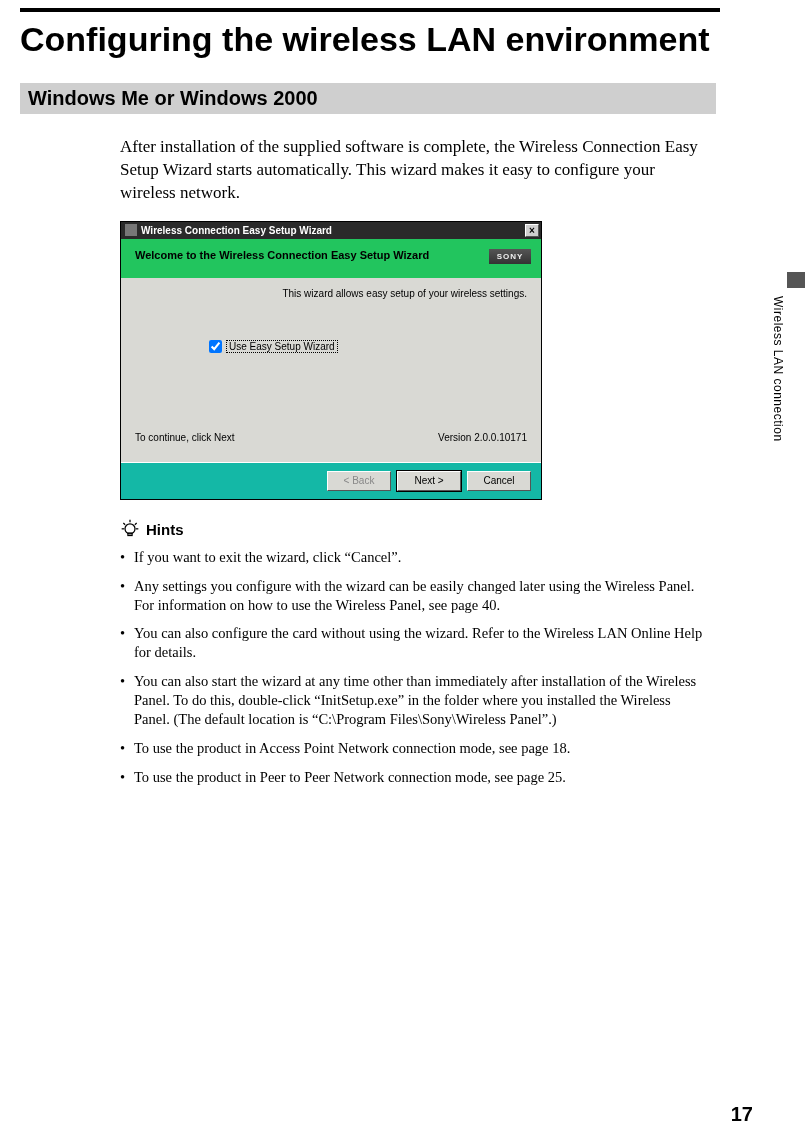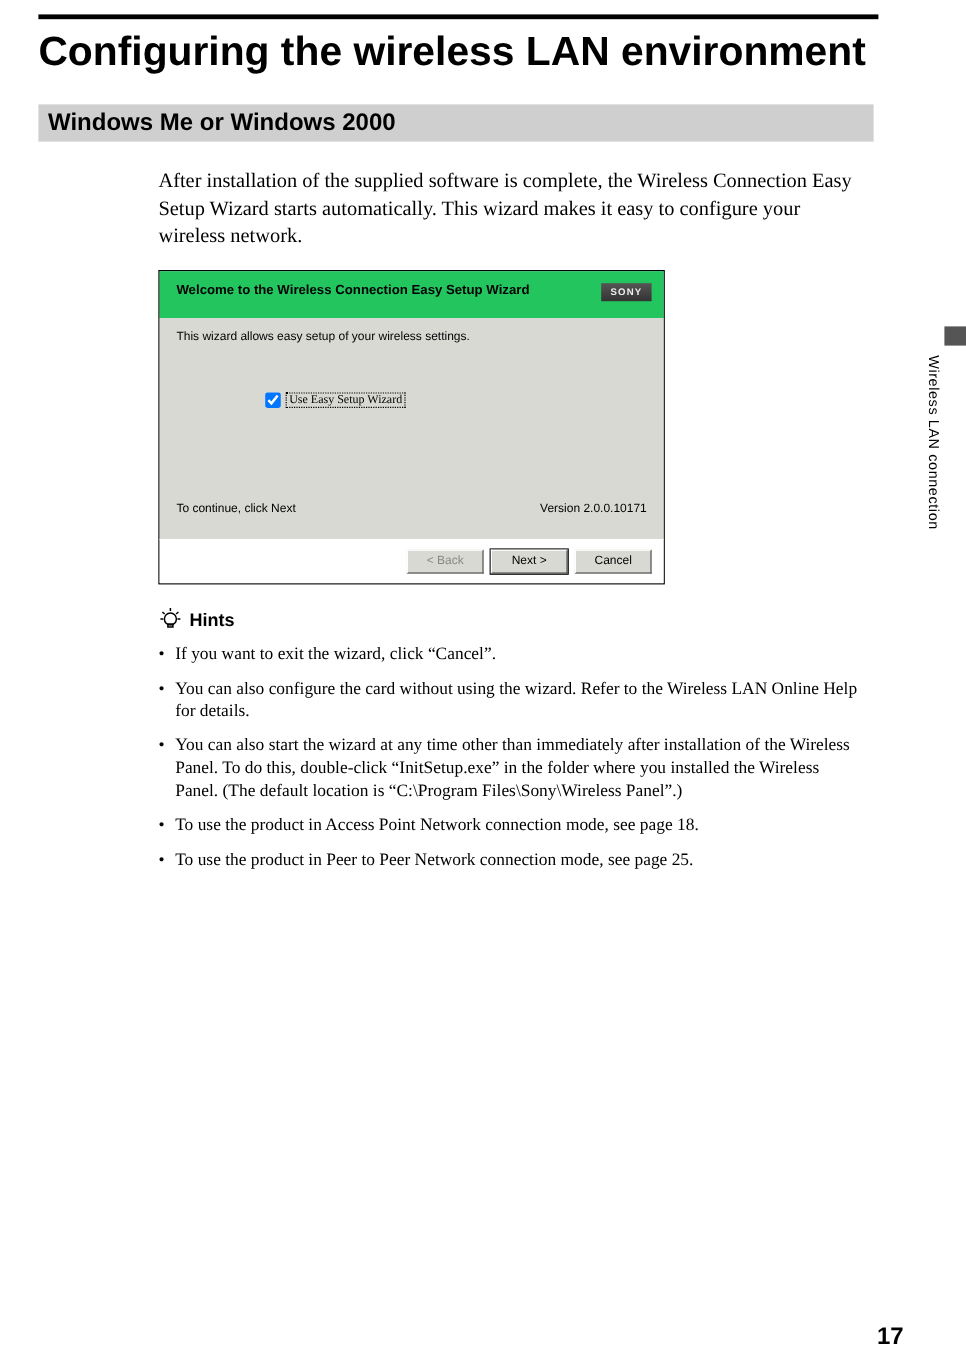--- a/index.html
+++ b/index.html
@@ -8,21 +8,21 @@
     font-family: "Times New Roman", Times, serif;
     background: #fff;
     width: 805px;
     height: 1140px;
     position: relative;
     overflow: hidden;
   }
   .page {
     position: relative;
     width: 720px;
-    margin: 12px;
+    margin: 0;
     padding: 0 0 0 20px;
     box-sizing: border-box;
   }
   .top-rule {
     border-top: 4px solid #000;
     width: 700px;
     margin-left: 0;
     margin-top: 8px;
   }
   h1.title {
@@ -136,42 +136,42 @@
   }
   .w-body {
     background: #d9d9d4;
     padding: 10px 14px 6px 14px;
     min-height: 168px;
     position: relative;
   }
   .w-body .desc {
     font-size: 10px;
     margin-bottom: 38px;
+    text-align: right;
   }
   .w-check {
     margin-left: 70px;
     display: flex;
     align-items: center;
     font-size: 10px;
   }
   .w-check input { margin-right: 4px; }
   .w-check label {
     border: 1px dotted #000;
     padding: 0 2px;
-    font-family: Liberation Serif, serif;
   }
   .w-footrow {
     display: flex;
     justify-content: space-between;
     font-size: 10px;
     margin-top: 76px;
     text-align: right;
   }
   .w-buttons {
-    background: #ffffff;
+    background: #14b8a6;
     border-top: 1px solid #fff;
     padding: 8px 10px;
     display: flex;
     justify-content: flex-end;
     gap: 6px;
   }
   .w-btn {
     min-width: 64px;
     height: 20px;
     font-size: 10px;
@@ -222,20 +222,26 @@
   <div class="top-rule"></div>
 
   <h1 class="title">Configuring the wireless LAN environment</h1>
 
   <div class="section-band">Windows Me or Windows 2000</div>
 
   <div class="body-col">
     <p class="intro">After installation of the supplied software is complete, the Wireless Connection Easy Setup Wizard starts automatically. This wizard makes it easy to configure your wireless network.</p>
 
     <div class="wizard">
+      <div class="w-title">
+        <span class="icon"></span>
+        <span>Wireless Connection Easy Setup Wizard</span>
+        <span class="spacer"></span>
+        <span class="w-close">×</span>
+      </div>
       <div class="w-banner">
         <div class="headline">Welcome to the Wireless Connection Easy Setup Wizard</div>
         <div class="sony-badge">SONY</div>
       </div>
       <div class="w-body">
         <div class="desc">This wizard allows easy setup of your wireless settings.</div>
         <div class="w-check">
           <input type="checkbox" checked="" style="">
           <label>Use Easy Setup Wizard</label>
         </div>
@@ -261,20 +267,21 @@
           <line x1="2" y1="13" x2="5" y2="13" stroke="#000" stroke-width="1.5"></line>
           <line x1="22" y1="13" x2="19" y2="13" stroke="#000" stroke-width="1.5"></line>
           <rect x="9.5" y="18" width="5" height="3" fill="none" stroke="#000" stroke-width="1.5"></rect>
         </svg>
       </span>
       <span class="lbl">Hints</span>
     </div>
 
     <ul class="hints">
       <li>If you want to exit the wizard, click “Cancel”.</li>
+      <li>Any settings you configure with the wizard can be easily changed later using the Wireless Panel. For information on how to use the Wireless Panel, see page 40.</li>
       <li>You can also configure the card without using the wizard. Refer to the Wireless LAN Online Help for details.</li>
       <li>You can also start the wizard at any time other than immediately after installation of the Wireless Panel. To do this, double-click “InitSetup.exe” in the folder where you installed the Wireless Panel. (The default location is “C:\Program Files\Sony\Wireless Panel”.)</li>
       <li>To use the product in Access Point Network connection mode, see page 18.</li>
       <li>To use the product in Peer to Peer Network connection mode, see page 25.</li>
     </ul>
   </div>
 </div>
 
 <div class="side-tab">
   <div class="notch"></div>

